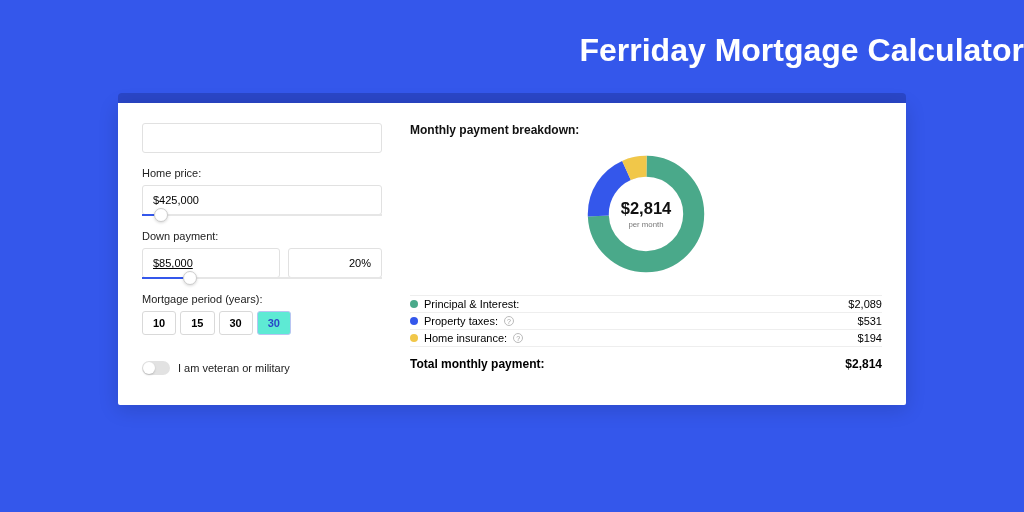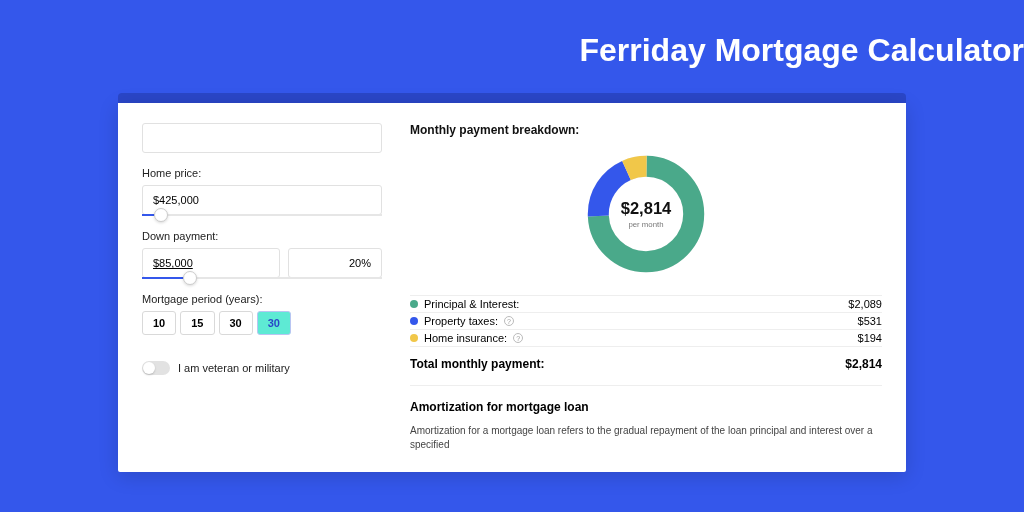--- a/index.html
+++ b/index.html
@@ -130,18 +130,14 @@
         <span class="info-icon">?</span>
       </div>
       <span class="legend-val">$194</span>
     </div>
 
     <div class="total-row">
       <span>Total monthly payment:</span>
       <span>$2,814</span>
     </div>
 
-    <div class="amort">
-      <div class="amort-title">Amortization for mortgage loan</div>
-      <div class="amort-text">Amortization for a mortgage loan refers to the gradual repayment of the loan principal and interest over a specified</div>
-    </div>
   </div>
 </div>
 
 </body></html>

